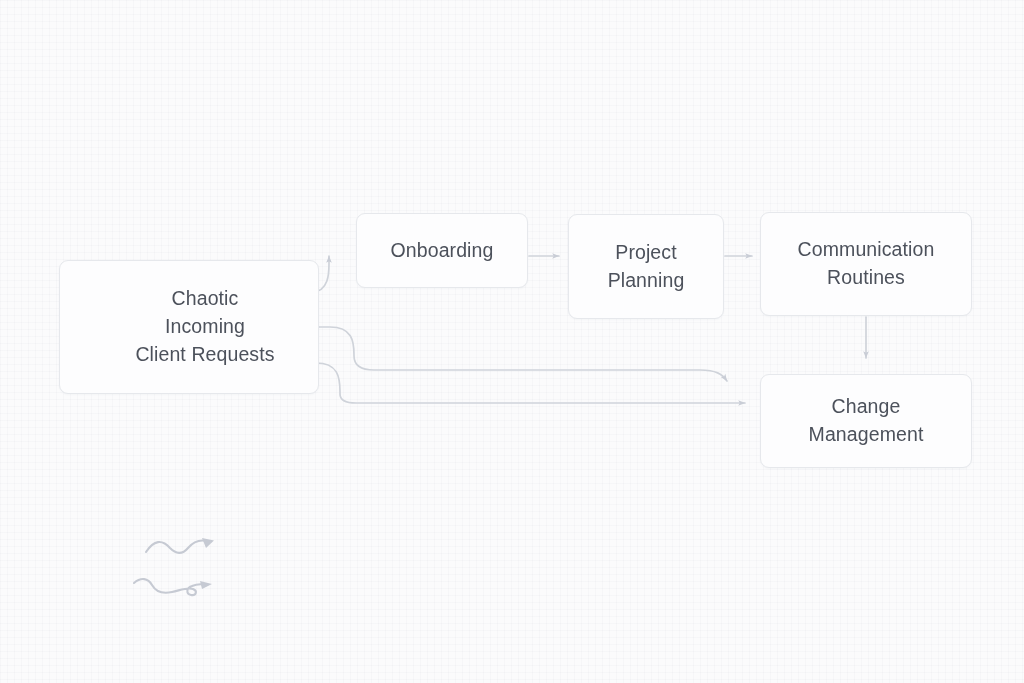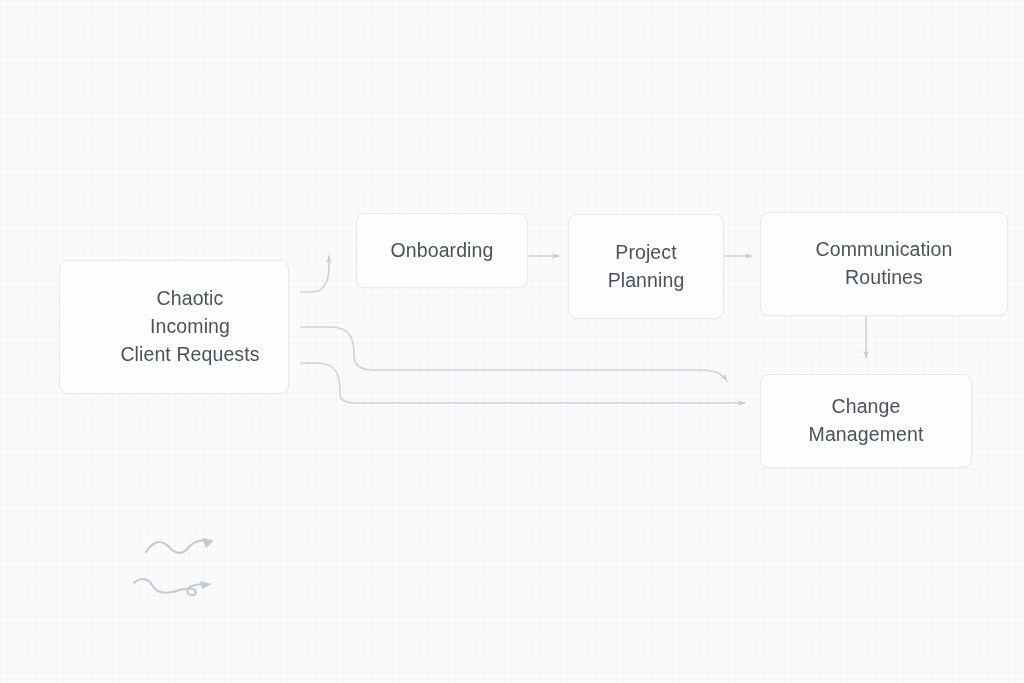--- a/index.html
+++ b/index.html
@@ -48,21 +48,21 @@
     box-shadow: 0 1px 2px rgba(70,80,100,0.035);
   }
   .node-label {
     display: block;
     padding: 0 10px;
     white-space: pre-line;
   }
   #node-source {
     left: 59px;
     top: 260px;
-    width: 230px;
+    width: 260px;
     height: 134px;
     justify-content: center;
   }
   #node-source .node-label {
     padding: 0 14px 0 46px;
   }
   #node-onboarding {
     left: 356px;
     top: 213px;
     width: 172px;
@@ -70,21 +70,21 @@
   }
   #node-project-planning {
     left: 568px;
     top: 214px;
     width: 156px;
     height: 105px;
   }
   #node-communication-routines {
     left: 760px;
     top: 212px;
-    width: 248px;
+    width: 212px;
     height: 104px;
   }
   #node-change-management {
     left: 760px;
     top: 366px;
     width: 212px;
     height: 94px;
     margin-top: 8px;
   }
   .squiggle {

